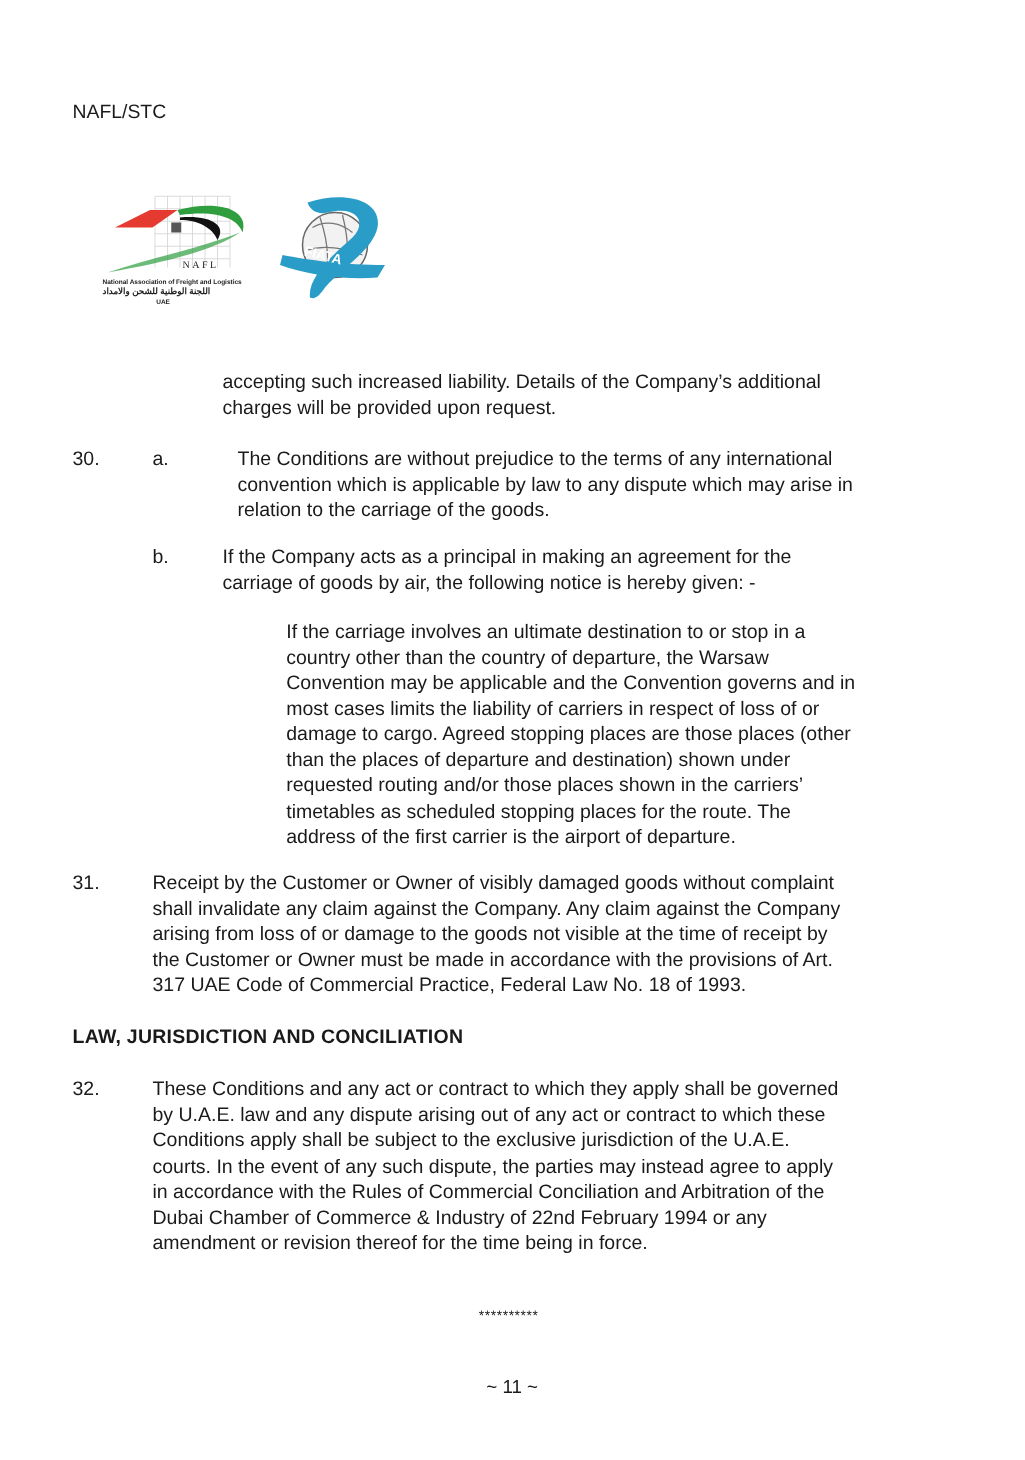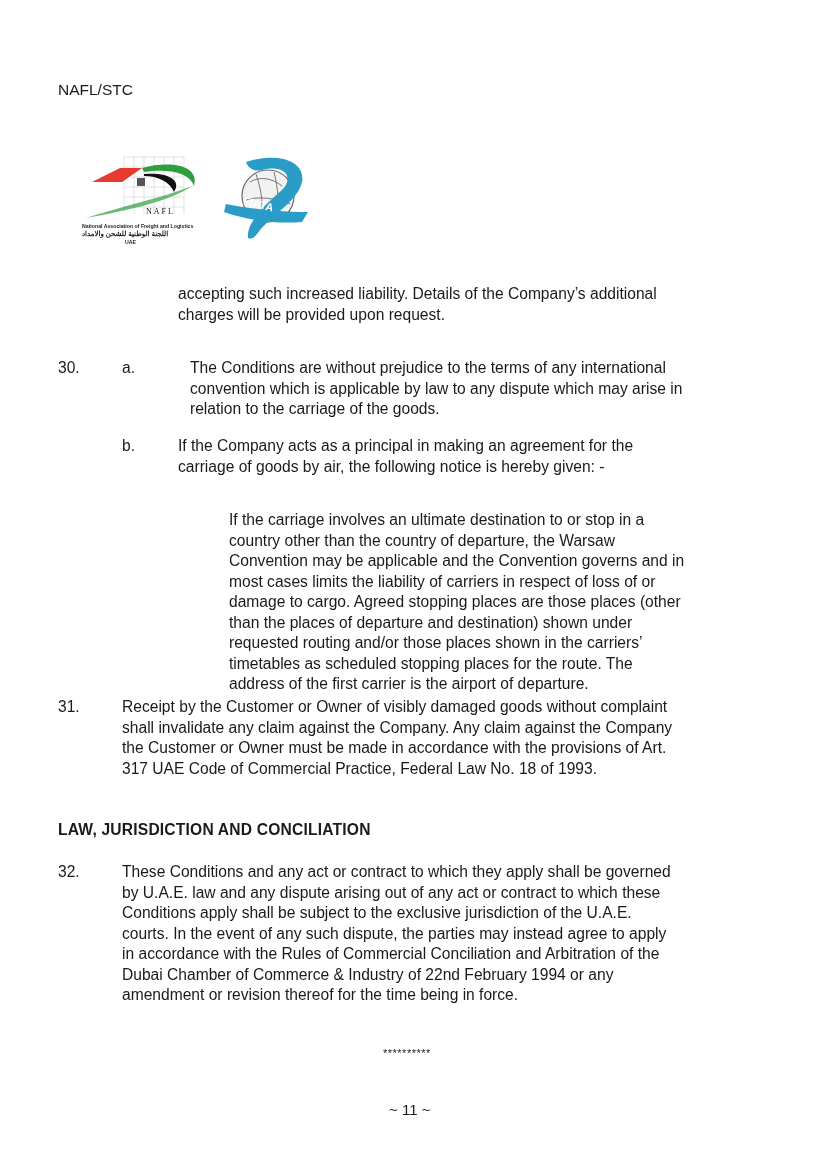--- a/index.html
+++ b/index.html
@@ -60,55 +60,56 @@
 <div class="abs logo-fiata">
   <svg width="100" height="92" viewBox="0 0 100 92">
     <circle cx="52" cy="44" r="26" fill="#f2f2f2" stroke="#666" stroke-width="1.2"></circle>
     <path d="M34 30 C44 24 56 26 66 34 M30 48 C42 44 60 46 74 52 M40 22 C46 40 48 56 44 70 M58 20 C62 36 64 54 60 70" stroke="#777" stroke-width="1" fill="none"></path>
     <path d="M30 10 C60 0, 90 8, 86 30 C82 48, 60 60, 44 78 C40 84, 36 88, 32 86 C30 70, 50 52, 66 38 C78 26, 70 12, 46 18 C38 20, 32 16, 30 10 Z" fill="#2a9cc8"></path>
     <path d="M10 52 C30 56, 60 60, 92 60 L86 70 C60 72, 30 68, 8 60 Z" fill="#2a9cc8"></path>
     <text x="26" y="58" font-size="11" font-weight="bold" fill="#ffffff" font-family="Liberation Sans, sans-serif" transform="rotate(14 50 58)">FIATA</text>
   </svg>
 </div>
 
-<div class="para" style="left:178px; top:284px;">
+<div class="para" style="left:178px; top:296px;">
   <div>accepting such increased liability. Details of the Company’s additional</div>
   <div>charges will be provided upon request.</div>
 </div>
 
 <div class="num" style="left:58px; top:358px;text-align:center;">30.</div>
 <div class="num" style="left:122px; top:358px;">a.</div>
 <div class="para" style="left:178px; top:358px;margin-left:12px;">
   <div>The Conditions are without prejudice to the terms of any international</div>
   <div>convention which is applicable by law to any dispute which may arise in</div>
   <div>relation to the carriage of the goods.</div>
 </div>
 
 <div class="num" style="left:122px; top:436px;">b.</div>
 <div class="para" style="left:178px; top:436px;">
   <div>If the Company acts as a principal in making an agreement for the</div>
   <div>carriage of goods by air, the following notice is hereby given: -</div>
 </div>
 
-<div class="para" style="left:229px; top:496px;margin-top:14px;">
+<div class="para" style="left:229px; top:496px;">
   <div>If the carriage involves an ultimate destination to or stop in a</div>
   <div>country other than the country of departure, the Warsaw</div>
   <div>Convention may be applicable and the Convention governs and in</div>
   <div>most cases limits the liability of carriers in respect of loss of or</div>
   <div>damage to cargo. Agreed stopping places are those places (other</div>
   <div>than the places of departure and destination) shown under</div>
   <div>requested routing and/or those places shown in the carriers’</div>
   <div>timetables as scheduled stopping places for the route.  The</div>
   <div>address of the first carrier is the airport of departure.</div>
 </div>
 
 <div class="num" style="left:58px; top:697px;">31.</div>
 <div class="para" style="left:122px; top:697px;">
   <div>Receipt by the Customer or Owner of visibly damaged goods without complaint</div>
   <div>shall invalidate any claim against the Company.  Any claim against the Company</div>
+  <div>arising from loss of or damage to the goods not visible at the time of receipt by</div>
   <div>the Customer or Owner must be made in accordance with the provisions of Art.</div>
   <div>317 UAE Code of Commercial Practice, Federal Law No. 18 of 1993.</div>
 </div>
 
 <div class="para heading" style="left:58px; top:820px;">LAW, JURISDICTION AND CONCILIATION</div>
 
 <div class="num" style="left:58px; top:862px;">32.</div>
 <div class="para" style="left:122px; top:862px;">
   <div>These Conditions and any act or contract to which they apply shall be governed</div>
   <div>by U.A.E. law and any dispute arising out of any act or contract to which these</div>

